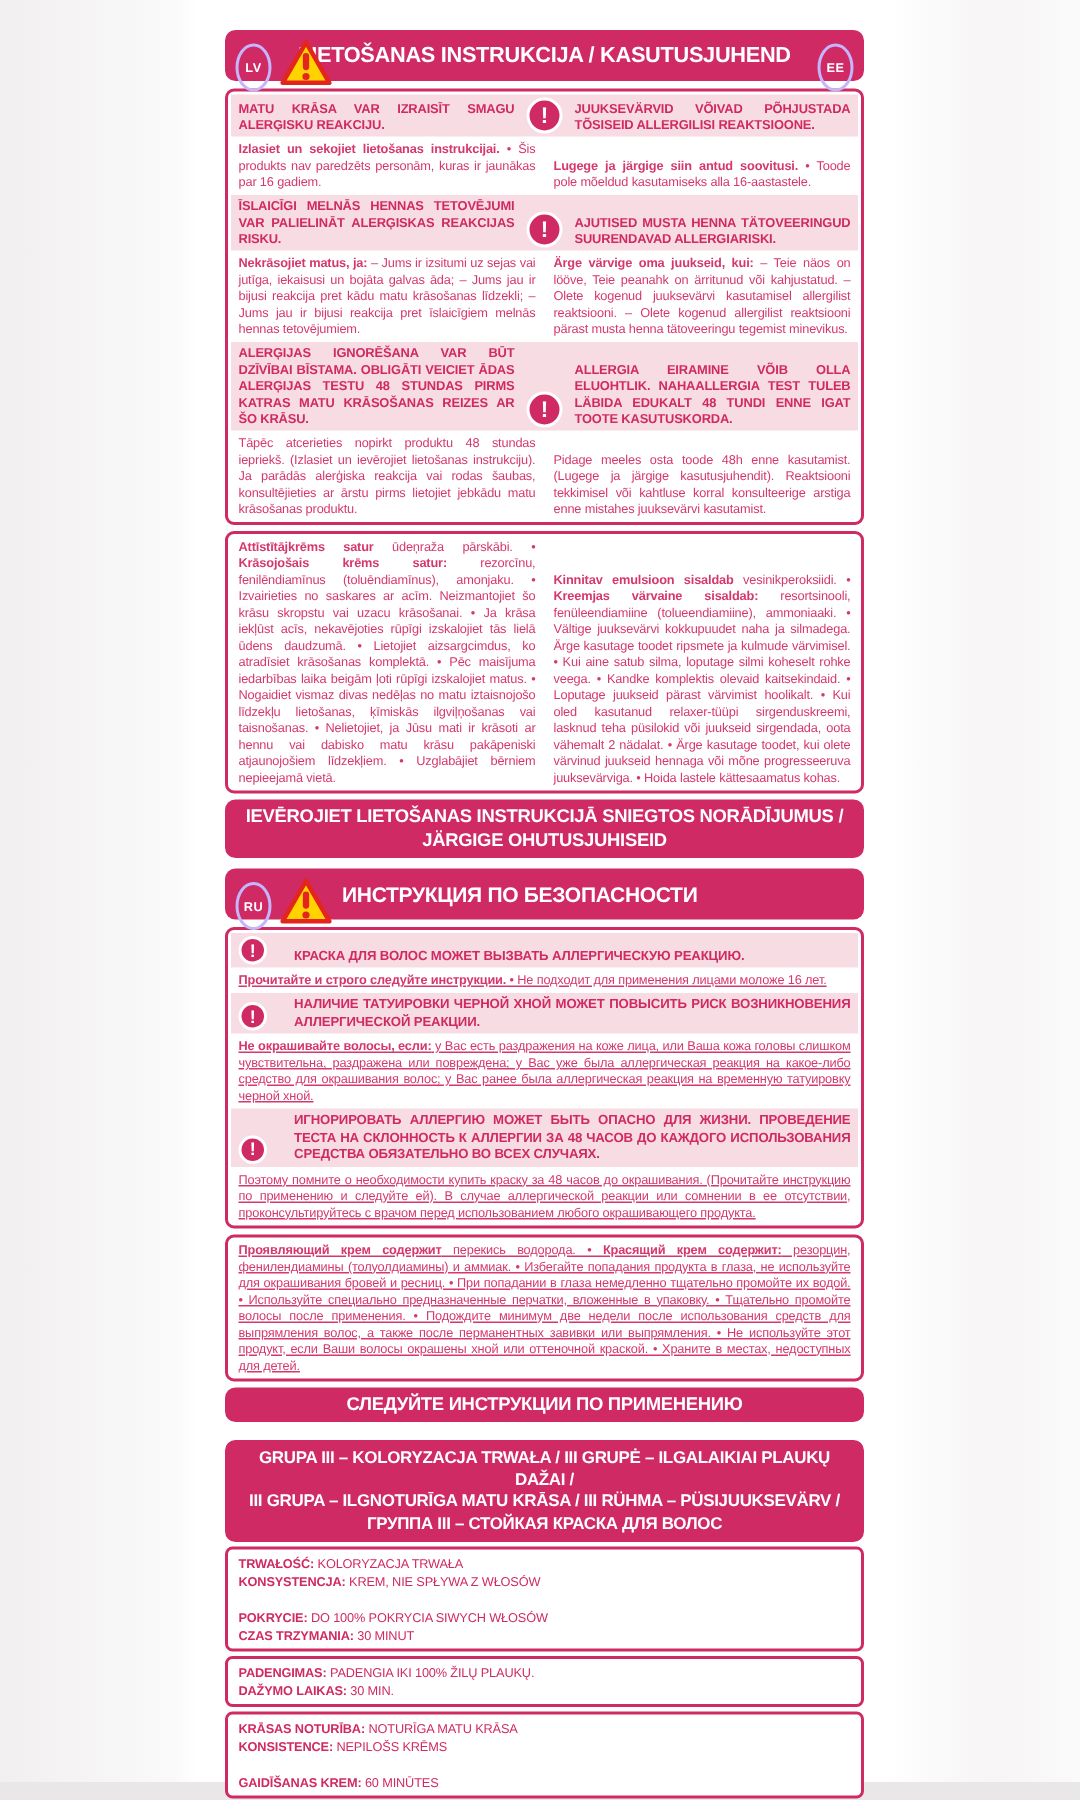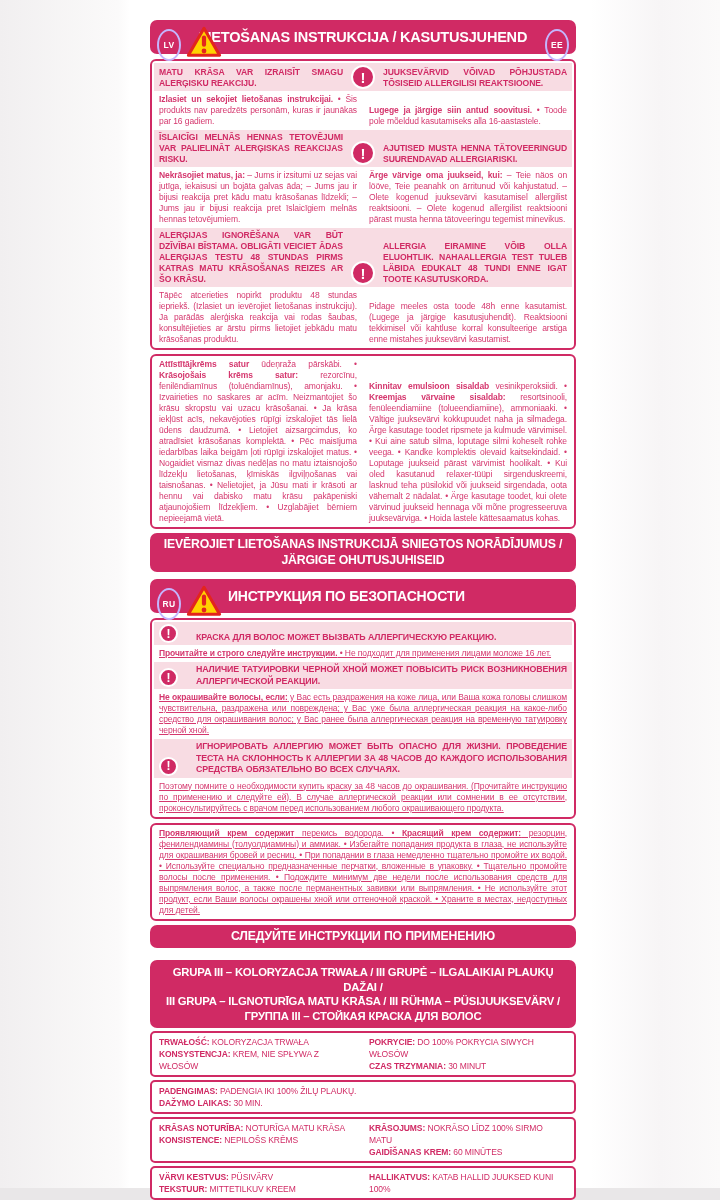--- a/index.html
+++ b/index.html
@@ -54,21 +54,21 @@
   
   .ru-hl{background:var(--pink);display:flex;align-items:flex-end;gap:18px;padding:2px 5px;margin-bottom:2px;}
   .ru-hl-text{flex:1;color:var(--accent);font-weight:bold;font-size:8.8px;line-height:11.5px;text-align:justify;letter-spacing:-0.1px;}
   .ru-txt{padding:1px 5px;margin-bottom:2px;color:var(--text);font-size:8.5px;line-height:11px;text-align:justify;letter-spacing:-0.1px;text-decoration:underline;}
 
   
   .group-box{background:var(--accent);color:#fff;font-weight:bold;text-align:center;border-radius:7px;
     padding:5px 8px;font-size:11.3px;line-height:14.5px;margin:12px 0 3px;letter-spacing:-0.2px;}
 
   
-  .spec-row{border:2px solid var(--accent);border-radius:5px;display:flex;gap:12px;padding:3px 7px;margin-bottom:3px;background:#fff;}
+  .spec-row{border:2px solid var(--accent);border-radius:5px;display:flex;gap:12px;padding:3px 7px;margin-bottom:3px;background:#fff;flex-direction:column;}
   .spec-col{flex:1;}
   .spec-line{color:var(--accent);font-size:8.5px;line-height:12px;letter-spacing:-0.1px;}
   .mb0{margin-bottom:0;}
 </style>
 </head>
 <body>
 
 <div class="bg-bottom"></div>
 
 <div class="col">
@@ -179,21 +179,20 @@
         <div class="spec-line"><span class="b">PADENGIMAS:</span> <span>PADENGIA IKI 100% ŽILŲ PLAUKŲ.</span></div>
         <div class="spec-line"><span class="b">DAŽYMO LAIKAS:</span> <span>30 MIN.</span></div>
       </div>
     </div>
     <div class="spec-row">
       <div class="spec-col">
         <div class="spec-line"><span class="b">KRĀSAS NOTURĪBA:</span> <span>NOTURĪGA MATU KRĀSA</span></div>
         <div class="spec-line"><span class="b">KONSISTENCE:</span> <span>NEPILOŠS KRĒMS</span></div>
       </div>
       <div class="spec-col">
-        <div class="spec-line"><span class="b">KRĀSOJUMS:</span> <span>NOKRĀSO LĪDZ 100% SIRMO MATU</span></div>
         <div class="spec-line"><span class="b">GAIDĪŠANAS KREM:</span> <span>60 MINŪTES</span></div>
       </div>
     </div>
     <div class="spec-row">
       <div class="spec-col">
         <div class="spec-line"><span class="b">VÄRVI KESTVUS:</span> <span>PÜSIVÄRV</span></div>
         <div class="spec-line"><span class="b">TEKSTUUR:</span> <span>MITTETILKUV KREEM</span></div>
       </div>
       <div class="spec-col">
         <div class="spec-line"><span class="b">HALLIKATVUS:</span> <span>KATAB HALLID JUUKSED KUNI 100%</span></div>

